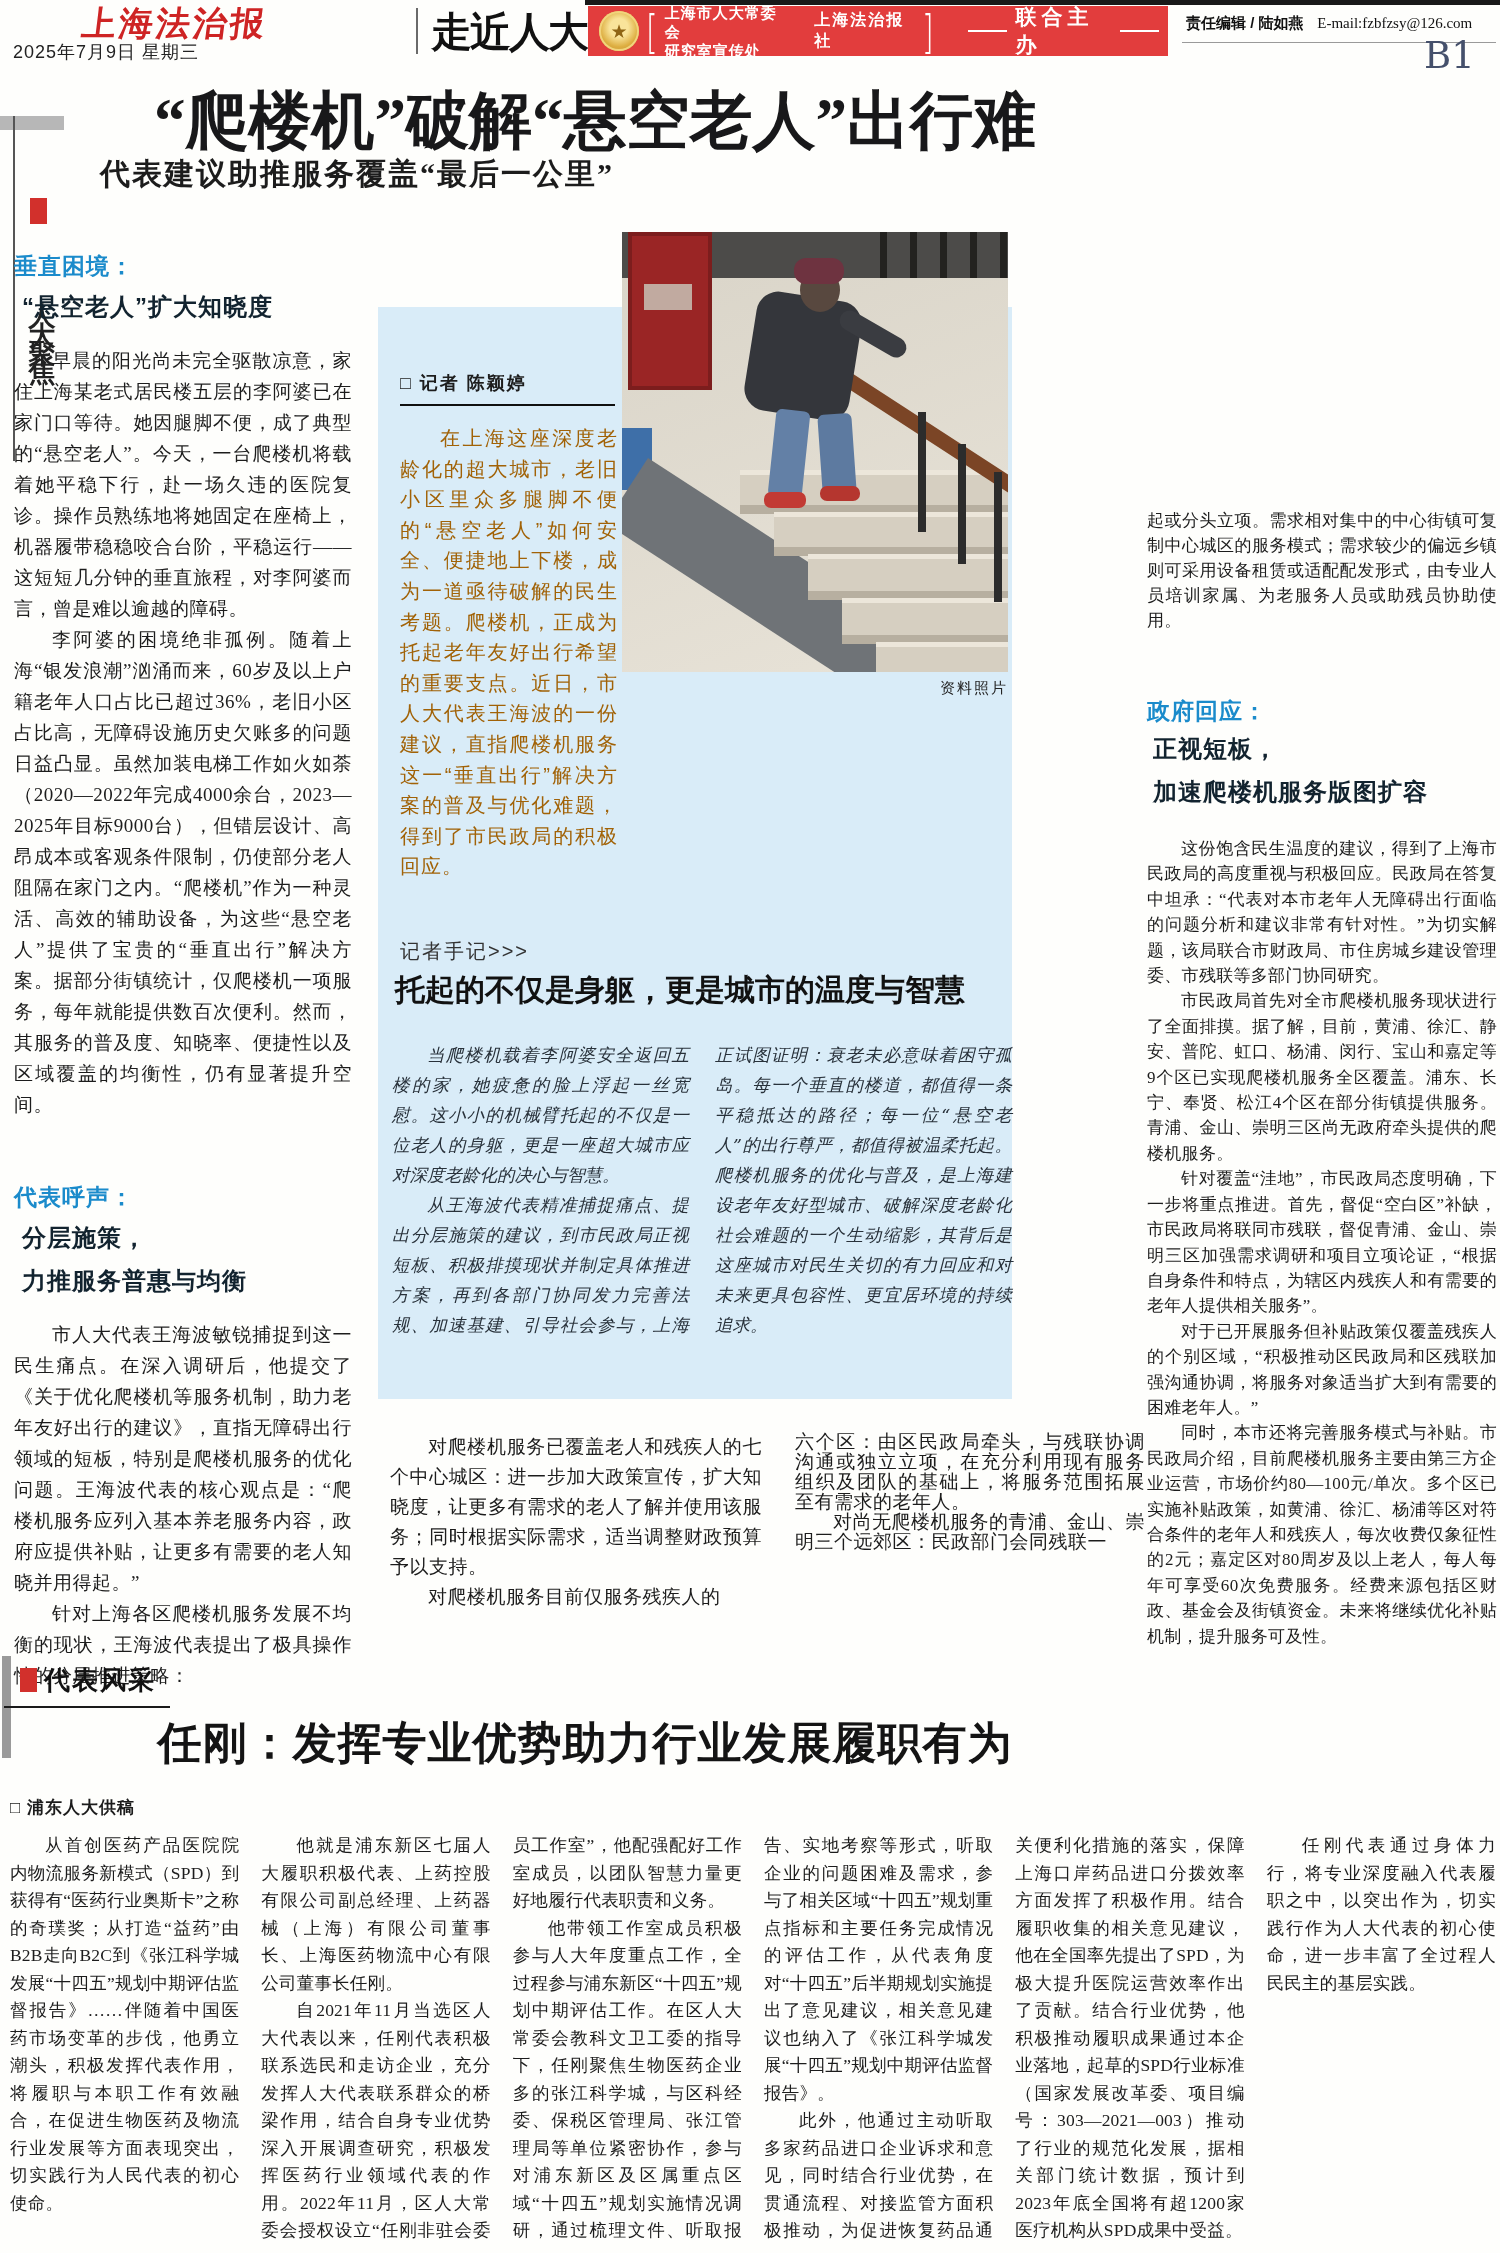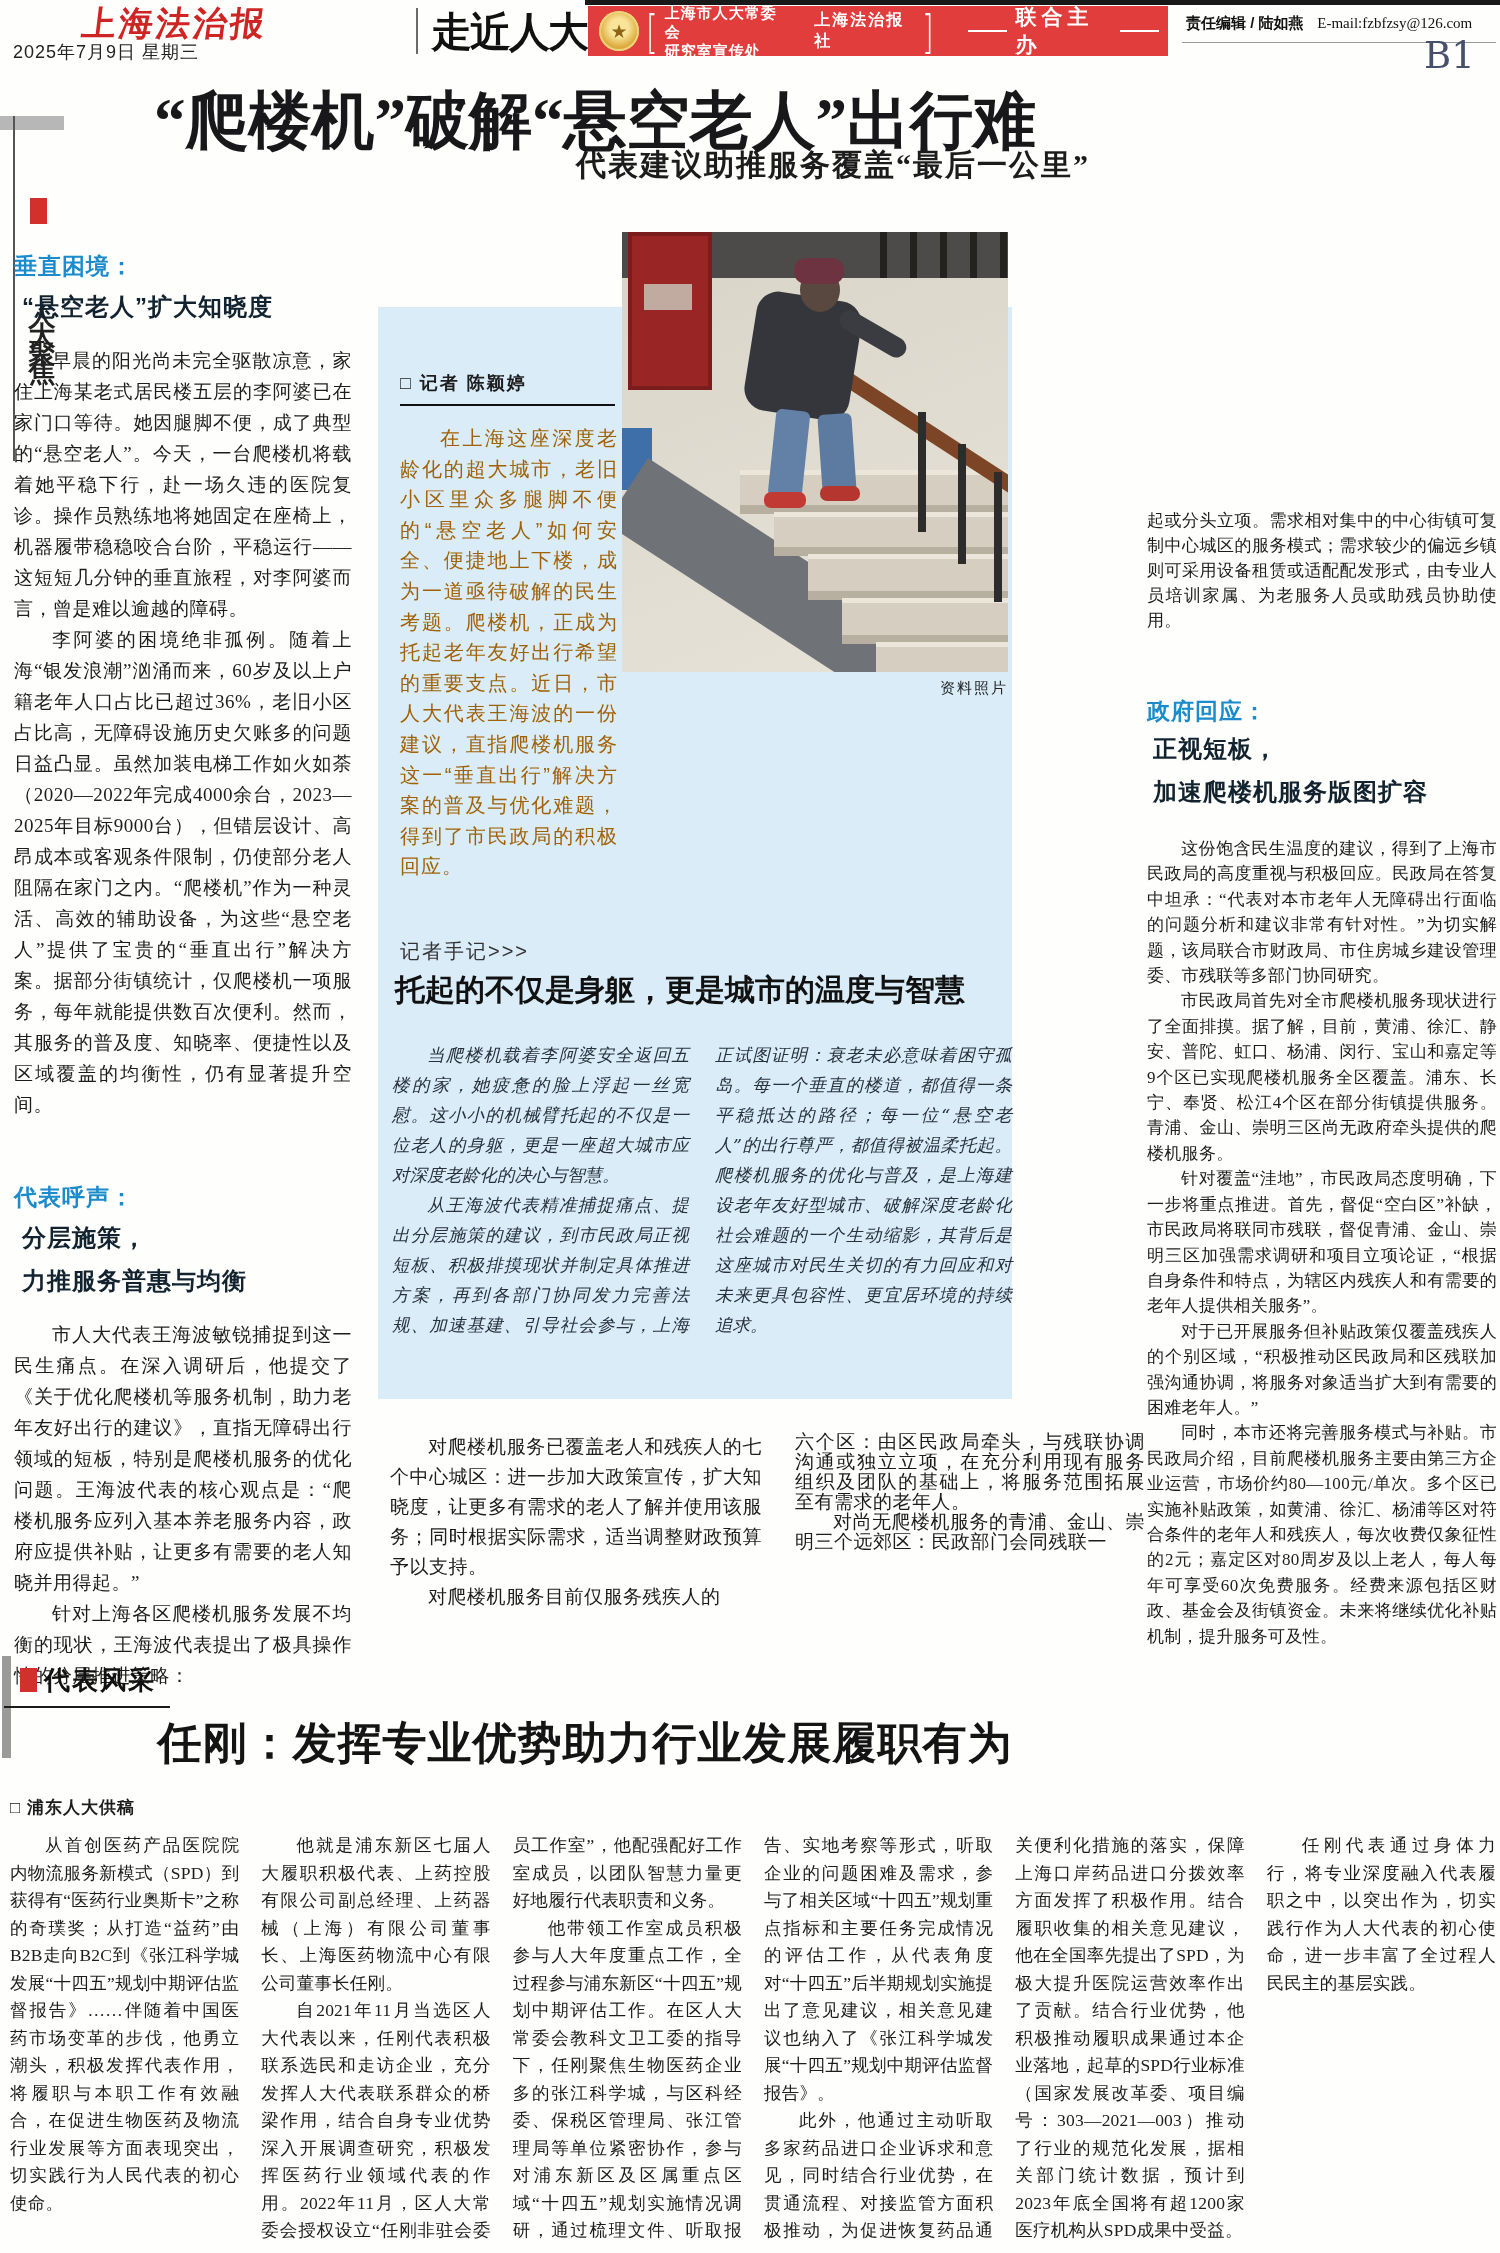--- a/index.html
+++ b/index.html
@@ -38,21 +38,21 @@
   
   .orn-bar{left:0;top:116px;width:64px;height:14px;background:#b7b7b7;}
   .orn-line{left:13px;top:116px;width:2px;height:345px;background:#555;}
   .orn-red{left:30px;top:198px;width:17px;height:26px;background:#d2302c;}
   .focus-label{left:24px;top:282px;writing-mode:vertical-rl;text-orientation:upright;
                font-size:27px;font-weight:600;letter-spacing:18px;color:#222;}
 
   
   .headline{left:100px;top:78px;width:990px;text-align:center;font-size:63px;font-weight:900;
             color:#18181a;letter-spacing:0px;font-family:"Liberation Serif",serif;}
-  .subhead{left:100px;top:145px;width:990px;text-align:right;font-size:30px;font-weight:600;letter-spacing:2px;}
+  .subhead{left:100px;top:154px;width:990px;text-align:left;font-size:30px;font-weight:600;letter-spacing:2px;}
 
   
   .colA{left:14px;top:212px;width:338px;margin-top:39px;}
   .sec-label{color:#1b8bcb;font-weight:bold;font-size:23px;font-family:"Liberation Sans",sans-serif;letter-spacing:1px;}
   .sec-title{font-weight:bold;font-size:24px;color:#12232f;font-family:"Liberation Sans",sans-serif;
              margin:6px 0 0 8px;letter-spacing:1px;line-height:37px;}
   .colA .body{margin-top:20px;font-size:19px;line-height:31px;letter-spacing:.5px;}
   .colA .body p{margin:0;}
   .sec2{margin-top:62px;}
 

